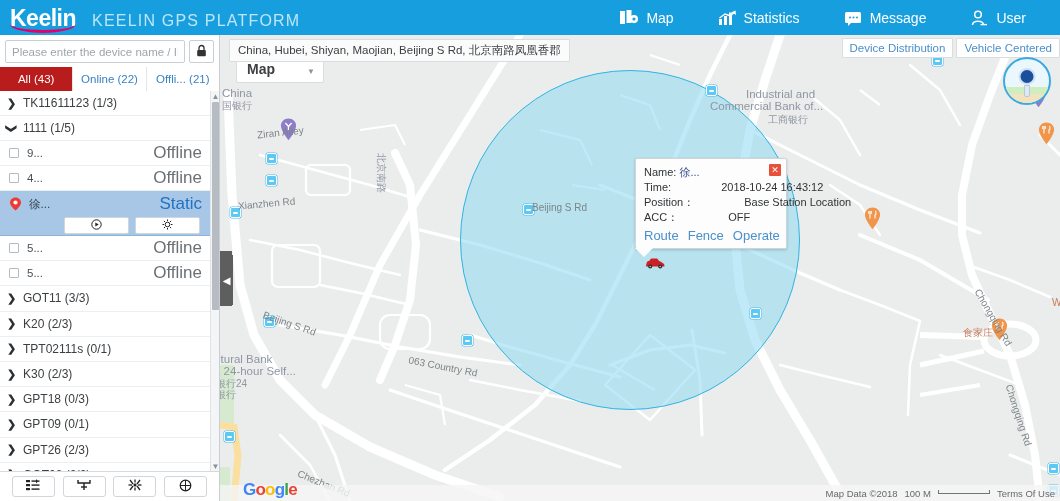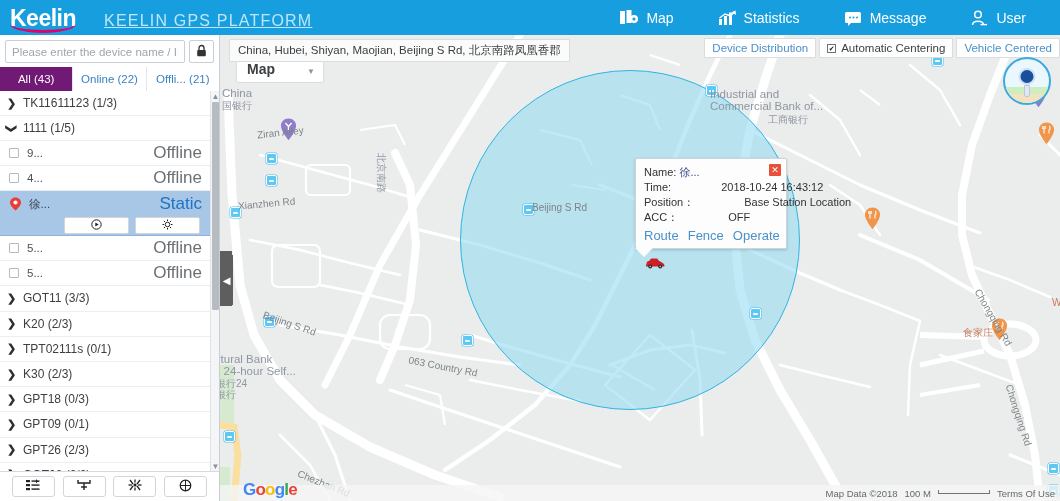--- a/index.html
+++ b/index.html
@@ -20,21 +20,21 @@
   .brand{ display:flex; align-items:baseline; padding-left:10px; }
   .brand-logo{
     font-size:23px; font-weight:bold; color:#ffffff; letter-spacing:-0.5px;
     font-family:"Liberation Sans", sans-serif; position:relative; line-height:24px;text-align:right;
   }
   .brand-logo .swoosh{
     position:absolute; left:0; bottom:-3px; width:100%; height:9px;
     border-bottom:3px solid #e4006a; border-radius:0 0 50% 50%/0 0 100% 100%;
   }
   .brand-sub{
-    margin-left:28px; font-size:16px; color:#bfe6f8; letter-spacing:1.2px;text-decoration:underline;
+    margin-left:16px; font-size:16px; color:#bfe6f8; letter-spacing:1.2px;
   }
   .nav{ margin-left:auto; display:flex; align-items:center; height:35px; padding-right:12px;}
   .nav-item{
     display:flex; align-items:center; gap:7px; color:#fff; font-size:14px;
     padding:0 22px; height:35px; cursor:pointer; white-space:nowrap;
   }
   .nav-item svg{ display:block; }
 
   
   .sidebar{
@@ -52,21 +52,21 @@
     width:25px; height:23px; border:1px solid #c9cfd4; border-radius:2px;
     background:#fff; display:flex; align-items:center; justify-content:center; cursor:pointer;
   }
   .tabs{ display:flex; height:24px; border-bottom:1px solid #c8ced3; }
   .tab{
     flex:1; display:flex; align-items:center; justify-content:center;
     font-size:11.5px; color:#3a82c4; background:#fff; cursor:pointer;
     border-right:1px solid #e2e6ea; height:24px; white-space:nowrap; overflow:hidden;
   }
   .tab:last-child{ border-right:none; }
-  .tab.active{ background:#701a75; color:#fff; font-weight:normal; }
+  .tab.active{ background:#b91c1c; color:#fff; font-weight:normal; }
 
   .tree{ flex:1; overflow:hidden; position:relative; background:#fff; }
   .tree-scroll{ position:absolute; inset:0 9px 0 0; overflow:hidden; }
   .grp{
     height:25.2px; display:flex; align-items:center; gap:7px; padding-left:7px;
     border-bottom:1px solid #eceff1; font-size:12px; color:#3c4043; cursor:pointer;
     background:#fff;
   }
   .chev{ color:#2b3034; font-size:11px; font-weight:bold; width:9px; display:inline-block;}
   .chev.down{ transform:rotate(90deg); }
@@ -616,21 +616,21 @@
           <path d="M8.5 0.6 C4 0.6 0.9 3.9 0.9 7.8 C0.9 12.8 8.5 22.3 8.5 22.3 C8.5 22.3 16.1 12.8 16.1 7.8 C16.1 3.9 13 0.6 8.5 0.6 Z" fill="#f0954a"></path>
           <g stroke="#fff" stroke-width="1.1" fill="none">
             <line x1="6" y1="4" x2="6" y2="11.5"></line>
             <line x1="4.8" y1="4" x2="4.8" y2="7"></line>
             <line x1="7.2" y1="4" x2="7.2" y2="7"></line>
             <path d="M11 4 C12.4 4 12.4 8 11 8 L11 11.5"></path>
           </g>
         </svg>
     </div>
 
-    <div class="mlabel big" style="left:490px;top:53px;">Industrial and</div>
+    <div class="mlabel big" style="left:526px;top:53px;">Industrial and</div>
     <div class="mlabel big" style="left:490px;top:65px;">Commercial Bank of...</div>
     <div class="mlabel cn" style="left:548px;top:78px;color:#8f96a3;">工商银行</div>
     <div class="mlabel big" style="left:2px;top:52px;">China</div>
     <div class="mlabel cn" style="left:2px;top:64px;color:#8f96a3;">国银行</div>
     <div class="mlabel" style="left:37px;top:92px;transform:rotate(-6deg);">Ziran Alley</div>
     <div class="mlabel" style="left:18px;top:163px;transform:rotate(-5deg);">Xianzhen Rd</div>
     <div class="mlabel" style="left:312px;top:167px;">Beijing S Rd</div>
     <div class="mlabel cn" style="left:743px;top:291px;">食家庄</div>
     <div class="mlabel" style="left:168px;top:118px;transform:rotate(90deg);transform-origin:left top;color:#8f96a3;">北京南路</div>
     <div class="mlabel" style="left:42px;top:283px;transform:rotate(19deg);">Beijing S Rd</div>
@@ -686,24 +686,20 @@
       <span class="cv">▼</span>
     </div>
 
     <div class="addr">China, Hubei, Shiyan, Maojian, Beijing S Rd, 北京南路凤凰香郡</div>
 
     <div class="map-ctrls">
       <div class="mc">
         <span>Device Distribution</span>
       </div>
       <div class="mc">
-        <span class="chk">✔</span>
-        <span style="color:#3c4043;">Automatic Centering</span>
-      </div>
-      <div class="mc">
         <span>Vehicle Centered</span>
       </div>
     </div>
 
     <div class="locator">
       <div class="ground"></div>
       <div class="sand"></div>
       <div class="mag"></div>
       <div class="handle"></div>
     </div>

